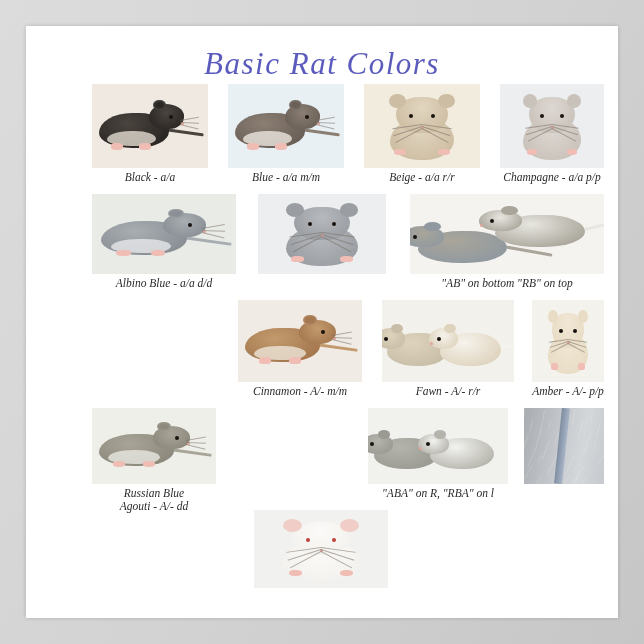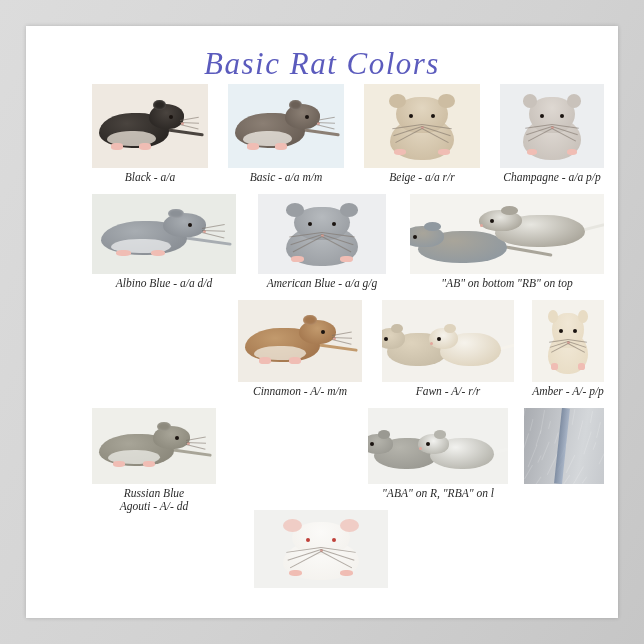--- a/index.html
+++ b/index.html
@@ -169,21 +169,21 @@
               <div class="whisker" style="left:88.392px; top:35.784000000000006px; width:18.56px;
        transform: rotate(-10deg);"></div>
               <div class="whisker" style="left:88.392px; top:37.8px; width:18.56px;
        transform: rotate(2deg);"></div>
               <div class="whisker" style="left:88.392px; top:39.816px; width:18.56px;
        transform: rotate(14deg);"></div>
               <div class="foot" style="left:19.488px; top:58.900800000000004px; width:11.600000000000001px; height:6.72px;"></div>
               <div class="foot" style="left:47.327999999999996px; top:58.900800000000004px; width:11.600000000000001px; height:6.72px;"></div>
             </div>
           </div>
-          <div class="caption" style="width:116px;">Basic - a/a m/m</div>
+          <div class="caption" style="width:116px;">Blue - a/a m/m</div>
         </div>
         <div class="cell" style="left:322px; top:0px; width:116px;">
           <div class="photo" style="width:116px; height:84px; background:#f2ecdf;">
             <div class="scene">
               <div class="body-shape" style="left:25.519999999999996px; top:33.6px; width:64.96000000000001px; height:42px;
      background: radial-gradient(ellipse at 50% 25%, #e2d6c0, #cdbda2 80%);"></div>
               <div class="head-shape" style="left:32.480000000000004px; top:13.44px; width:51.04px; height:35.28px;
      background: radial-gradient(ellipse at 50% 30%, #e2d6c0, #cdbda2 82%);
      border-radius: 50% 50% 45% 45% / 52% 52% 60% 60%;"></div>
               <div class="ear" style="left:25.3344px; top:9.911999999999999px;
@@ -315,21 +315,20 @@
               <div class="whisker" style="left:64px; top:42.368px; width:33.28px;
          transform: rotate(-28deg) scaleX(-1);"></div>
               <div class="whisker" style="left:64px; top:42.368px; width:33.28px;
          transform: rotate(28deg) scaleX(1);"></div>
               <div class="foot" style="left:33.2288px; top:61.6px;
        width:12.8px; height:6.4px;"></div>
               <div class="foot" style="left:81.9712px; top:61.6px;
        width:12.8px; height:6.4px;"></div>
             </div>
           </div>
-          <div class="caption" style="width:128px;">American Blue - a/a g/g</div>
         </div>
         <div class="cell" style="left:368px; top:0px; width:194px;">
           <div class="photo" style="width:194px; height:80px; background:#f4f3ef;">
             <div class="scene">
               <div class="tail" style="left:93.00000000000001px; top:51.2px; width:50.440000000000005px;
        background:#a9a59a; transform: rotate(10deg);"></div>
               <div class="body-shape" style="left:7.76px; top:36.800000000000004px; width:89.24000000000001px; height:32px;
        background: radial-gradient(ellipse at 40% 30%, #a9a59a, #9099a0 80%);"></div>
               <div class="head-shape" style="left:-8.4584px; top:32.00000000000001px; width:42.68px; height:20.8px;
        background: radial-gradient(ellipse at 50% 35%, #a9a59a, #9099a0 82%);"></div>

